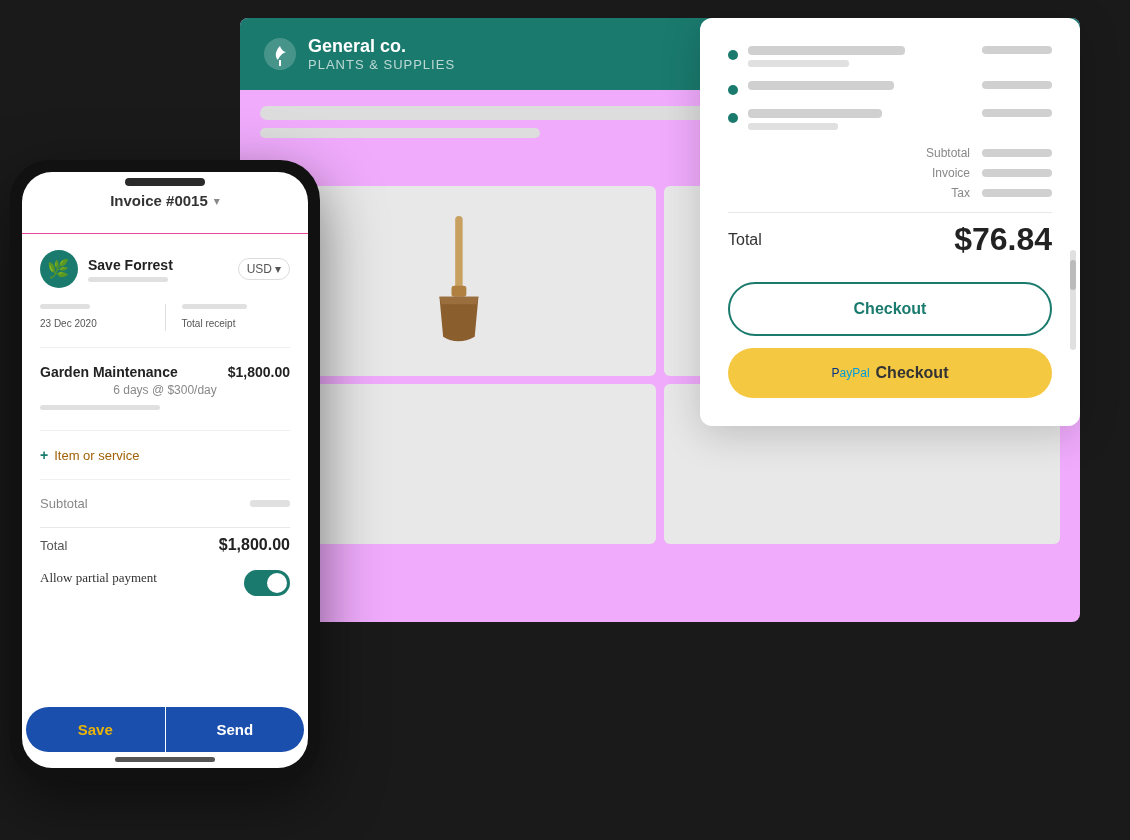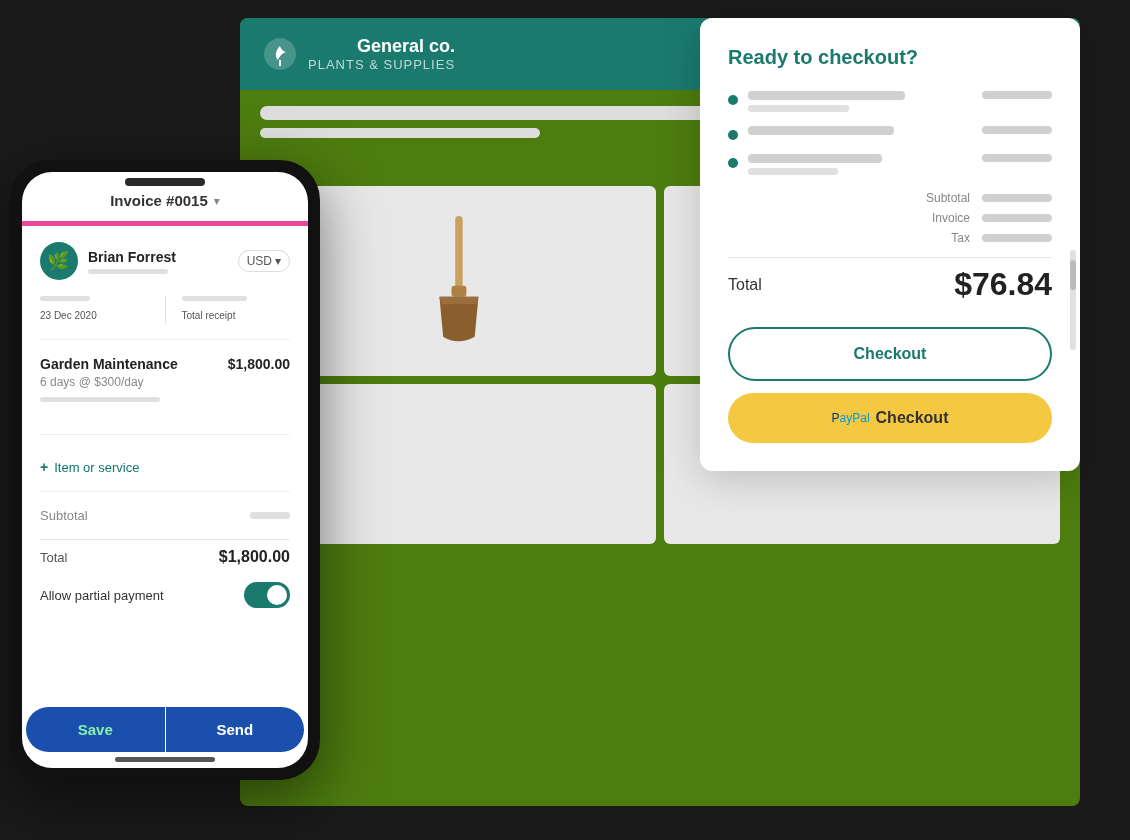--- a/index.html
+++ b/index.html
@@ -11,25 +11,24 @@
       overflow: hidden;
       position: relative;
     }
 
     
     .desktop-bg {
       position: absolute;
       left: 240px;
       top: 18px;
       width: 840px;
-      height: 788px;
-      background: #4d7c0f;
+      height: 604px;
+      background: #f0abfc;
       border-radius: 8px;
       overflow: hidden;
-      text-align: right;
     }
 
     .desktop-header {
       background: #1a7a6e;
       height: 72px;
       display: flex;
       align-items: center;
       padding: 0 24px;
       gap: 12px;
     }
@@ -300,26 +299,26 @@
       bottom: 18px;
       left: 50%;
       transform: translateX(-50%);
       width: 100px;
       height: 5px;
       background: #555;
       border-radius: 3px;
     }
 
     .invoice-header {
-      padding: 20px 18px 12px;
+      padding: 20px 18px 24px;
       display: flex;
       align-items: center;
       justify-content: center;
       gap: 6px;
-      border-bottom: 5px solid #ec4899;
+      border-bottom: 1px solid #ec4899;
     }
 
     .invoice-title {
       font-size: 15px;
       font-weight: 600;
       color: #333;
     }
 
     .invoice-chevron {
       color: #888;
@@ -409,23 +408,24 @@
       width: 50px;
       margin-bottom: 4px;
     }
 
     .date-label {
       font-size: 10px;
       color: #555;
     }
 
     .line-item {
-      margin-bottom: 24px;
-      padding-bottom: 32px;
+      margin-bottom: 16px;
+      padding-bottom: 20px;
       border-bottom: 1px solid #f0f0f0;
+      text-align: center;
     }
 
     .line-item-top {
       display: flex;
       justify-content: space-between;
       align-items: flex-start;
       margin-bottom: 3px;
     }
 
     .line-item-name {
@@ -462,21 +462,21 @@
       border-bottom: 1px solid #f0f0f0;
     }
 
     .add-icon {
       color: #1a7a6e;
       font-size: 14px;
       font-weight: 700;
     }
 
     .add-item-text {
-      color: #0f766e;
+      color: #a16207;
       font-size: 13px;
       font-weight: 500;
     }
 
     .invoice-totals {
       margin-bottom: 16px;
     }
 
     .totals-row {
       display: flex;
@@ -513,22 +513,23 @@
 
     .invoice-total-amount {
       font-size: 16px;
       font-weight: 700;
       color: #222;
     }
 
     .partial-payment-row {
       display: flex;
       justify-content: space-between;
-      align-items: center;
+      align-items: flex-start;
       margin-bottom: 4px;
+      font-family: Liberation Serif, serif;
     }
 
     .partial-label {
       font-size: 13px;
       color: #333;
     }
 
     .toggle {
       width: 46px;
       height: 26px;
@@ -552,21 +553,21 @@
       gap: 0;
       padding: 0 4px 16px;
     }
 
     .phone-btn-save {
       flex: 1;
       padding: 14px;
       background: #1a4fad;
       border: none;
       border-radius: 25px 0 0 25px;
-      color: #86efac;
+      color: #eab308;
       font-size: 15px;
       font-weight: 600;
       cursor: pointer;
       margin-right: 1px;
     }
 
     .phone-btn-send {
       flex: 1;
       padding: 14px;
       background: #1a4fad;
@@ -652,21 +653,20 @@
         <circle cx="45" cy="55" r="10" fill="#D4909A"></circle>
       </svg>
     </div>
 
     <div class="product-card" style="height:160px"></div>
     <div class="product-card" style="height:160px"></div>
   </div>
 </div>
 
 <div class="checkout-modal">
-  <div class="checkout-title">Ready to checkout?</div>
 
   <div class="checkout-items">
     <div class="checkout-item">
       <div class="dot"></div>
       <div class="item-lines">
         <div class="item-line-main"></div>
         <div class="item-line-sub"></div>
       </div>
       <div class="item-price-lines">
         <div class="price-line"></div>
@@ -739,21 +739,21 @@
     </div>
 
     <div class="invoice-body">
 
       <div class="client-row">
         <div class="client-left">
           <div class="avatar">
             <span class="avatar-leaf">🌿</span>
           </div>
           <div>
-            <div class="client-name">Brian Forrest</div>
+            <div class="client-name">Save Forrest</div>
             <div class="client-bar"></div>
           </div>
         </div>
         <div class="currency-badge">
           <span>USD</span>
           <span>▾</span>
         </div>
       </div>
 
       <div class="date-row">

